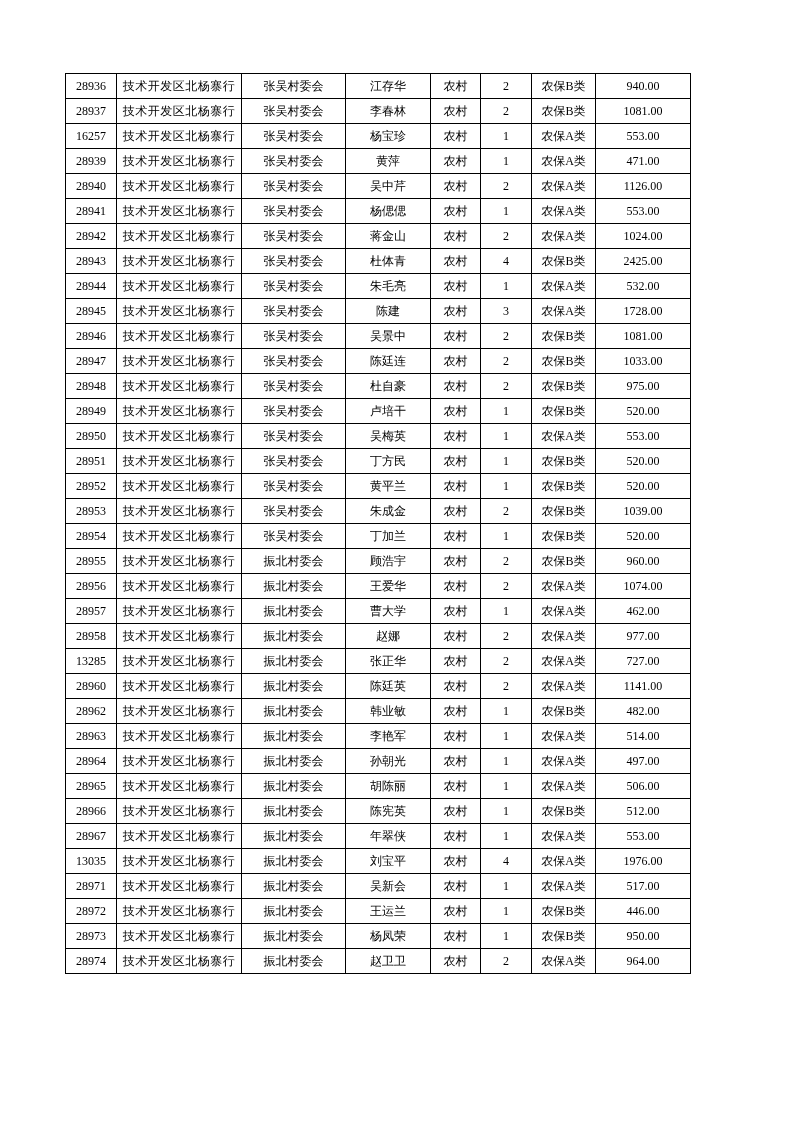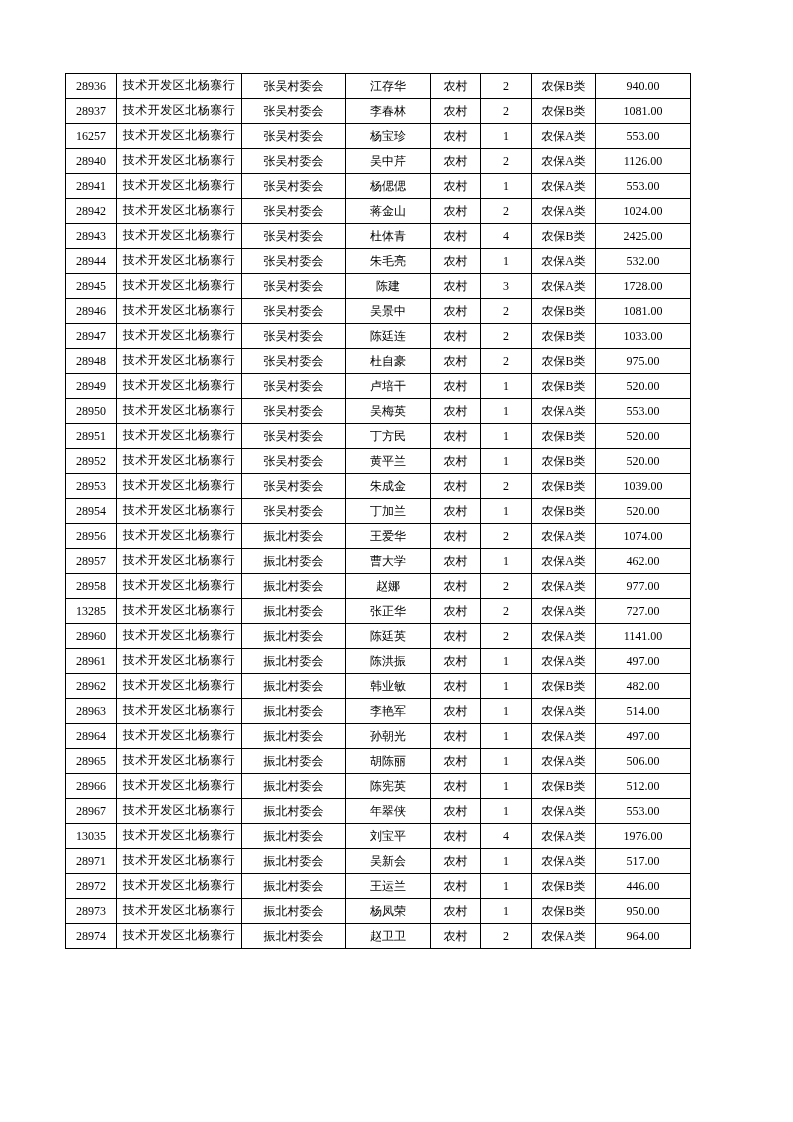--- a/index.html
+++ b/index.html
@@ -41,21 +41,21 @@
   
   col.c0 { width: 51px; }
   col.c1 { width: 125px; }
   col.c2 { width: 104px; }
   col.c3 { width: 85px; }
   col.c4 { width: 50px; }
   col.c5 { width: 51px; }
   col.c6 { width: 64px; }
   col.c7 { width: 95px; }
 
-  td.col-1 { font-size: 13px; letter-spacing: 0.5px; text-align: left; padding-left: 1px; font-family: Liberation Mono, monospace; }
+  td.col-1 { font-size: 13px; letter-spacing: 0.5px; text-align: left; padding-left: 1px; }
   td.col-2, td.col-3, td.col-4, td.col-6 { font-size: 13px; }
   td.col-0, td.col-5, td.col-7 { font-size: 12px; font-family: "Liberation Serif", "DejaVu Serif", serif; }
 </style>
 </head>
 <body>
 
 <div class="page">
   <table class="data-table">
     <colgroup>
       <col class="c0">
@@ -92,20 +92,30 @@
           <td class="col-0">16257</td>
           <td class="col-1">技术开发区北杨寨行</td>
           <td class="col-2">张吴村委会</td>
           <td class="col-3">杨宝珍</td>
           <td class="col-4">农村</td>
           <td class="col-5">1</td>
           <td class="col-6">农保A类</td>
           <td class="col-7">553.00</td>
         </tr>
         <tr>
+          <td class="col-0">28939</td>
+          <td class="col-1">技术开发区北杨寨行</td>
+          <td class="col-2">张吴村委会</td>
+          <td class="col-3">黄萍</td>
+          <td class="col-4">农村</td>
+          <td class="col-5">1</td>
+          <td class="col-6">农保A类</td>
+          <td class="col-7">471.00</td>
+        </tr>
+        <tr>
           <td class="col-0">28940</td>
           <td class="col-1">技术开发区北杨寨行</td>
           <td class="col-2">张吴村委会</td>
           <td class="col-3">吴中芹</td>
           <td class="col-4">农村</td>
           <td class="col-5">2</td>
           <td class="col-6">农保A类</td>
           <td class="col-7">1126.00</td>
         </tr>
         <tr>
@@ -242,20 +252,30 @@
           <td class="col-0">28954</td>
           <td class="col-1">技术开发区北杨寨行</td>
           <td class="col-2">张吴村委会</td>
           <td class="col-3">丁加兰</td>
           <td class="col-4">农村</td>
           <td class="col-5">1</td>
           <td class="col-6">农保B类</td>
           <td class="col-7">520.00</td>
         </tr>
         <tr>
+          <td class="col-0">28955</td>
+          <td class="col-1">技术开发区北杨寨行</td>
+          <td class="col-2">振北村委会</td>
+          <td class="col-3">顾浩宇</td>
+          <td class="col-4">农村</td>
+          <td class="col-5">2</td>
+          <td class="col-6">农保B类</td>
+          <td class="col-7">960.00</td>
+        </tr>
+        <tr>
           <td class="col-0">28956</td>
           <td class="col-1">技术开发区北杨寨行</td>
           <td class="col-2">振北村委会</td>
           <td class="col-3">王爱华</td>
           <td class="col-4">农村</td>
           <td class="col-5">2</td>
           <td class="col-6">农保A类</td>
           <td class="col-7">1074.00</td>
         </tr>
         <tr>
@@ -290,30 +310,20 @@
         </tr>
         <tr>
           <td class="col-0">28960</td>
           <td class="col-1">技术开发区北杨寨行</td>
           <td class="col-2">振北村委会</td>
           <td class="col-3">陈廷英</td>
           <td class="col-4">农村</td>
           <td class="col-5">2</td>
           <td class="col-6">农保A类</td>
           <td class="col-7">1141.00</td>
-        </tr>
-        <tr>
-          <td class="col-0">28961</td>
-          <td class="col-1">技术开发区北杨寨行</td>
-          <td class="col-2">振北村委会</td>
-          <td class="col-3">陈洪振</td>
-          <td class="col-4">农村</td>
-          <td class="col-5">1</td>
-          <td class="col-6">农保A类</td>
-          <td class="col-7">497.00</td>
         </tr>
         <tr>
           <td class="col-0">28962</td>
           <td class="col-1">技术开发区北杨寨行</td>
           <td class="col-2">振北村委会</td>
           <td class="col-3">韩业敏</td>
           <td class="col-4">农村</td>
           <td class="col-5">1</td>
           <td class="col-6">农保B类</td>
           <td class="col-7">482.00</td>

